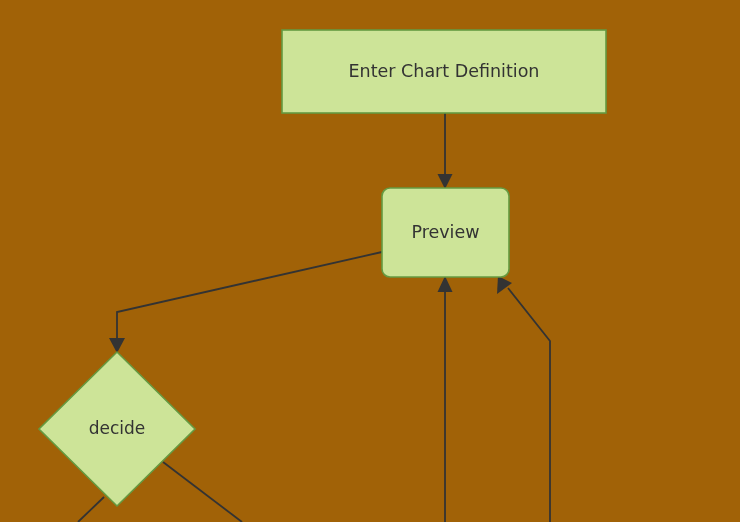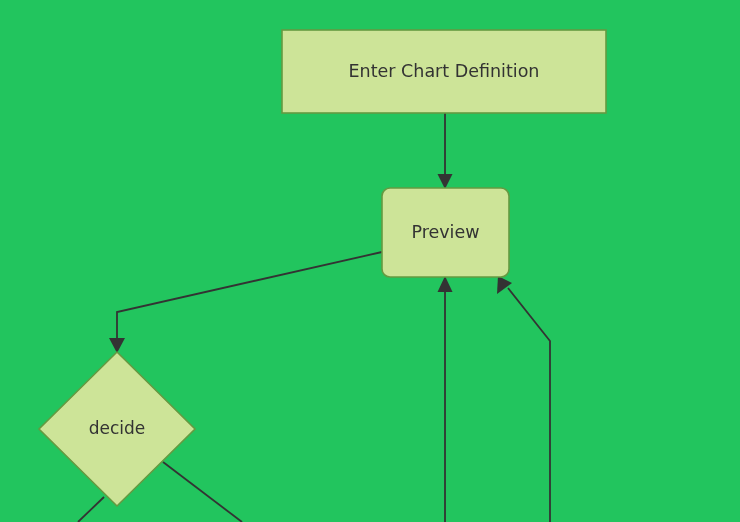--- a/index.html
+++ b/index.html
@@ -11,21 +11,21 @@
   body {
     width: 740px;
     height: 522px;
     overflow: hidden;
     font-family: "DejaVu Sans", "Liberation Sans", sans-serif;
   }
   #diagram-root {
     position: relative;
     width: 740px;
     height: 522px;
-    background: #22c55e;
+    background: #a16207;
   }
   #flow-svg {
     position: absolute;
     top: 0;
     left: 0;
     width: 740px;
     height: 522px;
     display: block;
   }
   .node-shape {

